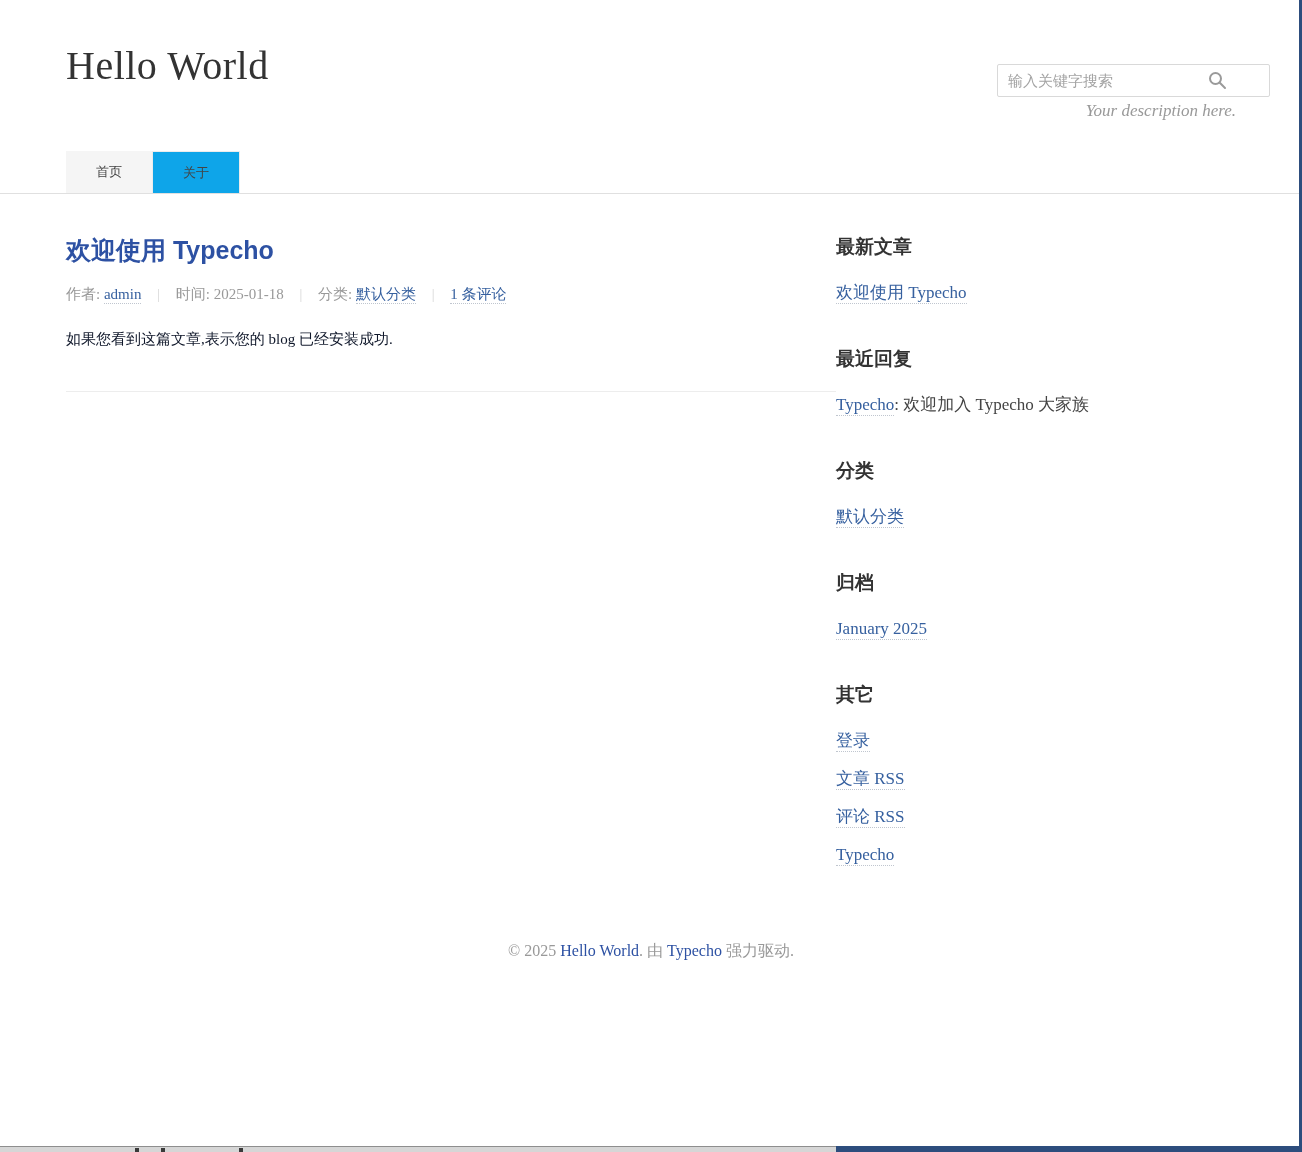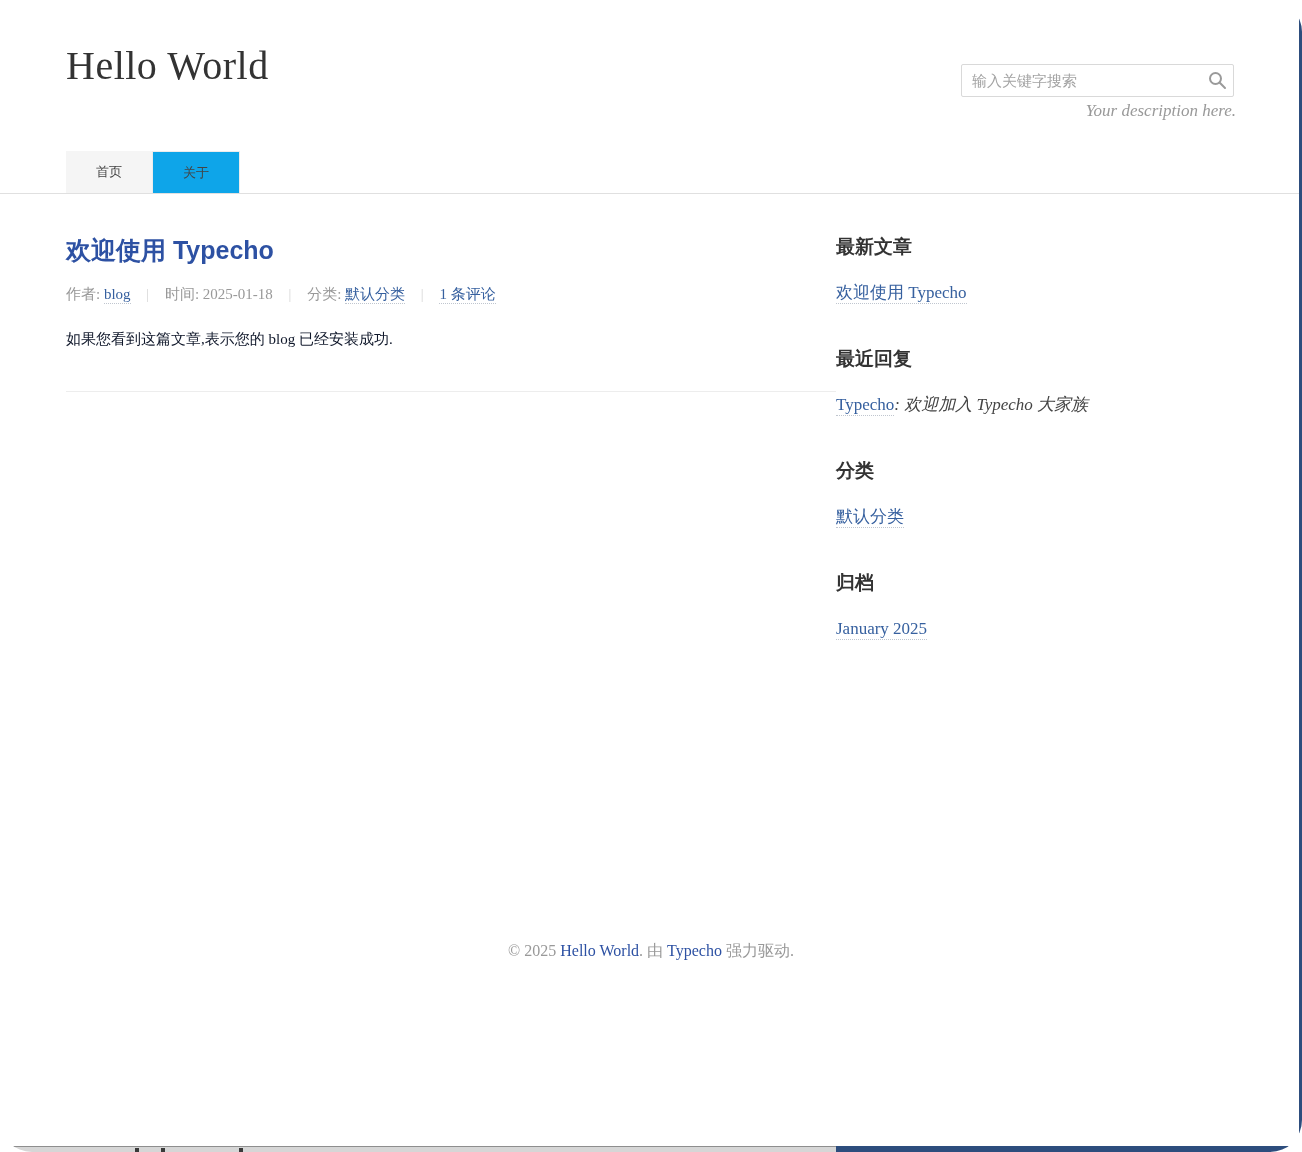--- a/index.html
+++ b/index.html
@@ -5,21 +5,20 @@
   * { margin: 0; padding: 0; box-sizing: border-box; }
   html, body { background: #fff; }
   .page {
     position: relative;
     width: 1302px;
     height: 1152px;
     background: #ffffff;
     overflow: hidden;
     font-family: "Liberation Serif", "DejaVu Serif", serif;
     color: #4a4a4a;
-    border-radius: 32px;
   }
   .container { width: 1170px; margin: 0 auto; }
 
   
   .header { padding-top: 42px; position: relative; }
   .site-title {
     font-family: "Liberation Serif", "DejaVu Serif", serif;
     font-size: 40px;
     font-weight: 400;
     color: #333;
@@ -45,20 +44,21 @@
     width: 100%;
     height: 100%;
     border: 1px solid #d9d9d9;
     border-radius: 2px;
     padding: 0 34px 0 10px;
     font-size: 15px;
     color: #555;
     font-family: "Liberation Sans", "DejaVu Sans", sans-serif;
     outline: none;
     background: #fff;
+    margin-left: 36px;
   }
   .search-input::placeholder { color: #a3a3a3; }
   .search-icon {
     position: absolute;
     right: 7px;
     top: 6px;
     width: 20px;
     height: 20px;
   }
 
@@ -125,21 +125,21 @@
   .widget { margin-bottom: 41px; }
   .widget-title {
     font-family: "Liberation Sans", "DejaVu Sans", sans-serif;
     font-size: 19px;
     font-weight: 700;
     color: #333;
     margin-bottom: 22px;
   }
   .widget-list { list-style: none; }
   .widget-list li { margin-bottom: 15px; font-size: 17px; line-height: 1.35; }
-  .comment-rest { color: #444; font-style: italic; }
+  .comment-rest { color: #444; }
 
   
   .footer {
     position: absolute;
     top: 941px;
     left: 0;
     width: 100%;
     text-align: center;
     font-size: 16px;
     color: #999;
@@ -215,21 +215,21 @@
 
   <div class="container">
     <div class="main">
 
       <div class="content-col">
         <article>
           <h2 class="post-title">欢迎使用 Typecho</h2>
 
           <p class="post-meta">
             <span>作者:</span>
-            <a class="dotted-link">blog</a>
+            <a class="dotted-link">admin</a>
             <span class="sep">|</span>
             <span>时间:</span>
             <span>2025-01-18</span>
             <span class="sep">|</span>
             <span>分类:</span>
             <a class="dotted-link">默认分类</a>
             <span class="sep">|</span>
             <a class="dotted-link">1 条评论</a>
           </p>
 
@@ -269,20 +269,37 @@
 
         <div class="widget">
           <h3 class="widget-title">归档</h3>
           <ul class="widget-list">
             <li>
               <a class="dotted-link">January 2025</a>
             </li>
           </ul>
         </div>
 
+        <div class="widget">
+          <h3 class="widget-title">其它</h3>
+          <ul class="widget-list">
+            <li>
+              <a class="dotted-link">登录</a>
+            </li>
+            <li>
+              <a class="dotted-link">文章 RSS</a>
+            </li>
+            <li>
+              <a class="dotted-link">评论 RSS</a>
+            </li>
+            <li>
+              <a class="dotted-link">Typecho</a>
+            </li>
+          </ul>
+        </div>
 
       </aside>
     </div>
   </div>
 
   <div class="footer">
     <span>© 2025 </span><a class="footer-link">Hello World</a><span>. 由 </span><a class="footer-link">Typecho</a><span> 强力驱动.</span>
   </div>
 
   <div class="right-edge"></div>

